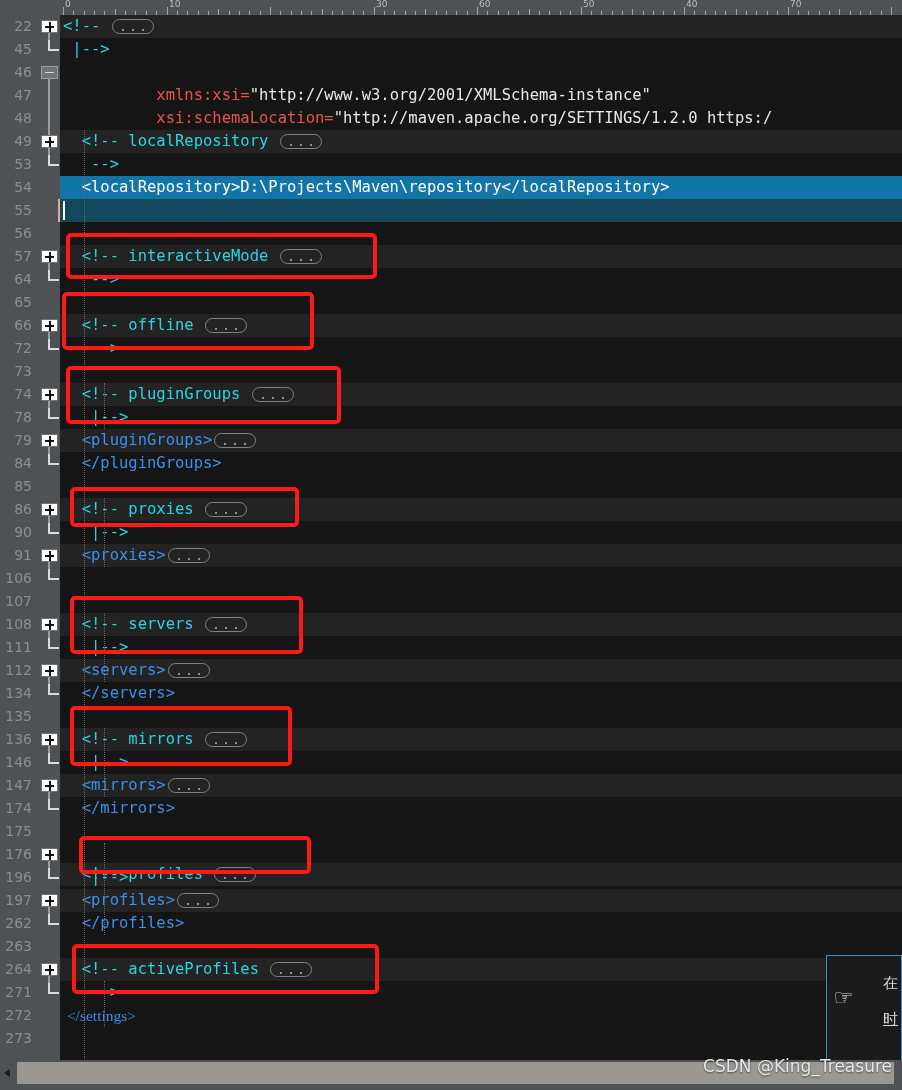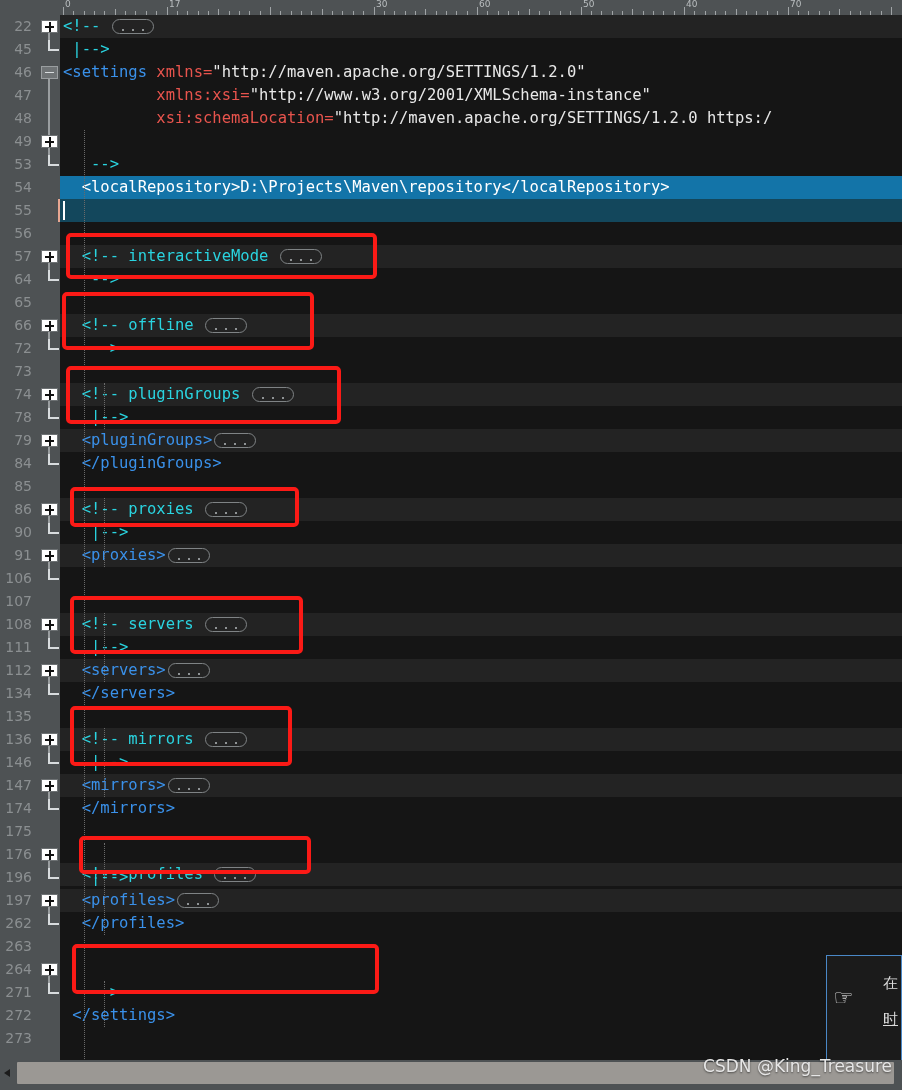--- a/index.html
+++ b/index.html
@@ -320,21 +320,21 @@
       <div class="tick minor" style="left: 808px;"></div>
       <div class="tick minor" style="left: 819px;"></div>
       <div class="tick minor" style="left: 829px;"></div>
       <div class="tick mid" style="left: 839px;"></div>
       <div class="tick minor" style="left: 850px;"></div>
       <div class="tick minor" style="left: 860px;"></div>
       <div class="tick minor" style="left: 870px;"></div>
       <div class="tick minor" style="left: 881px;"></div>
       <div class="tick major" style="left: 891px;"></div>
       <div class="ruler-num" style="left: 65px;">0</div>
-      <div class="ruler-num" style="left: 169px;">17</div>
+      <div class="ruler-num" style="left: 169px;">10</div>
       <div class="ruler-num" style="left: 272px; margin-top: 32px;">20</div>
       <div class="ruler-num" style="left: 376px;">30</div>
       <div class="ruler-num" style="left: 479px;">60</div>
       <div class="ruler-num" style="left: 583px;">50</div>
       <div class="ruler-num" style="left: 686px;">40</div>
       <div class="ruler-num" style="left: 790px;">70</div>
     </div>
 
   <div id="gutter">
       <div class="fold-rail" style="top: 10px; height: 25px;"></div>
@@ -427,23 +427,23 @@
       <div class="fold-icon plus" style="top: 948px;"></div>
       <div class="lnum" style="top: 966px;">271</div>
       <div class="fold-end" style="top: 968px;"></div>
       <div class="lnum" style="top: 989px;">272</div>
       <div class="lnum" style="top: 1012px;">273</div>
     </div>
 
   <div id="editor">
       <div class="row stripe" style="top: 0px;"><span class="code"><span class="c-cmt">&lt;!-- </span><span class="fold-ph"><i></i><i></i><i></i></span></span></div>
       <div class="row" style="top: 23px;"><span class="code"><span class="c-cmt"> |--&gt;</span></span></div>
-      <div class="row" style="top: 46px;"><span class="code"><span class="c-tag">&lt;settings </span><span class="c-attr">xmlns</span><span class="c-attr">=</span><span class="c-val">"http://maven.apache.org/SETTINGS/1.2.0"</span></span></div>
       <div class="row" style="top: 69px;"><span class="code"><span class="c-txt">          </span><span class="c-attr">xmlns:xsi</span><span class="c-attr">=</span><span class="c-val">"http://www.w3.org/2001/XMLSchema-instance"</span></span></div>
       <div class="row" style="top: 92px;"><span class="code"><span class="c-txt">          </span><span class="c-attr">xsi:schemaLocation</span><span class="c-attr">=</span><span class="c-val">"http://maven.apache.org/SETTINGS/1.2.0 https:/</span></span></div>
+      <div class="row stripe" style="top: 115px;"><span class="code"><span class="c-cmt">  &lt;!-- localRepository </span><span class="fold-ph"><i></i><i></i><i></i></span></span></div>
       <div class="row" style="top: 138px;"><span class="code"><span class="c-cmt">   --&gt;</span></span></div>
       <div class="row sel" style="top: 161px;"><span class="code"><span class="c-selwht">  &lt;localRepository&gt;D:\Projects\Maven\repository&lt;/localRepository&gt;</span></span></div>
       <div class="row caret" style="top: 184px;"><span class="code"></span></div>
       <div class="row" style="top: 207px;"><span class="code"></span></div>
       <div class="row stripe" style="top: 230px;"><span class="code"><span class="c-cmt">  &lt;!-- interactiveMode </span><span class="fold-ph"><i></i><i></i><i></i></span></span></div>
       <div class="row" style="top: 253px;"><span class="code"><span class="c-cmt">   --&gt;</span></span></div>
       <div class="row" style="top: 276px;"><span class="code"></span></div>
       <div class="row stripe" style="top: 299px;"><span class="code"><span class="c-cmt">  &lt;!-- offline </span><span class="fold-ph"><i></i><i></i><i></i></span></span></div>
       <div class="row" style="top: 322px;"><span class="code"><span class="c-cmt">   --&gt;</span></span></div>
       <div class="row" style="top: 345px;"><span class="code"></span></div>
@@ -464,22 +464,23 @@
       <div class="row stripe" style="top: 713px;"><span class="code"><span class="c-cmt">  &lt;!-- mirrors </span><span class="fold-ph"><i></i><i></i><i></i></span></span></div>
       <div class="row" style="top: 736px;"><span class="code"><span class="c-cmt">   |--&gt;</span></span></div>
       <div class="row" style="top: 782px;"><span class="code"><span class="c-tag">  &lt;/mirrors&gt;</span></span></div>
       <div class="row stripe" style="top: 759px;"><span class="code"><span class="c-tag">  &lt;mirrors&gt;</span><span class="fold-ph"><i></i><i></i><i></i></span></span></div>
       <div class="row" style="top: 805px;"><span class="code"></span></div>
       <div class="row stripe" style="top: 848px;"><span class="code"><span class="c-cmt">  &lt;!-- profiles </span><span class="fold-ph"><i></i><i></i><i></i></span></span></div>
       <div class="row" style="top: 851px;"><span class="code"><span class="c-cmt">   |--&gt;</span></span></div>
       <div class="row stripe" style="top: 874px;"><span class="code"><span class="c-tag">  &lt;profiles&gt;</span><span class="fold-ph"><i></i><i></i><i></i></span></span></div>
       <div class="row" style="top: 897px;"><span class="code"><span class="c-tag">  &lt;/profiles&gt;</span></span></div>
       <div class="row" style="top: 920px;"><span class="code"></span></div>
+      <div class="row stripe" style="top: 943px;"><span class="code"><span class="c-cmt">  &lt;!-- activeProfiles </span><span class="fold-ph"><i></i><i></i><i></i></span></span></div>
       <div class="row" style="top: 966px;"><span class="code"><span class="c-cmt">   --&gt;</span></span></div>
-      <div class="row" style="top: 989px;"><span class="code"><span class="c-tag"> &lt;/settings&gt;</span></span></div>
+      <div class="row" style="top: 989px; font-family: Liberation Serif, serif;"><span class="code"><span class="c-tag"> &lt;/settings&gt;</span></span></div>
       <div class="row" style="top: 1012px;"><span class="code"></span></div>
       <div class="iguide" style="left: 24px; top: 115px; height: 943px;"></div>
       <div class="iguide" style="left: 44px; top: 368px; height: 46px;"></div>
       <div class="iguide" style="left: 44px; top: 483px; height: 69px;"></div>
       <div class="iguide" style="left: 44px; top: 598px; height: 69px;"></div>
       <div class="iguide" style="left: 44px; top: 713px; height: 69px;"></div>
       <div class="iguide" style="left: 44px; top: 828px; height: 92px;"></div>
       <div class="iguide" style="left: 44px; top: 966px; height: 46px;"></div>
       <div class="caret-bar" style="left: 3px; top: 186px; height: 19px;"></div>
     </div>

